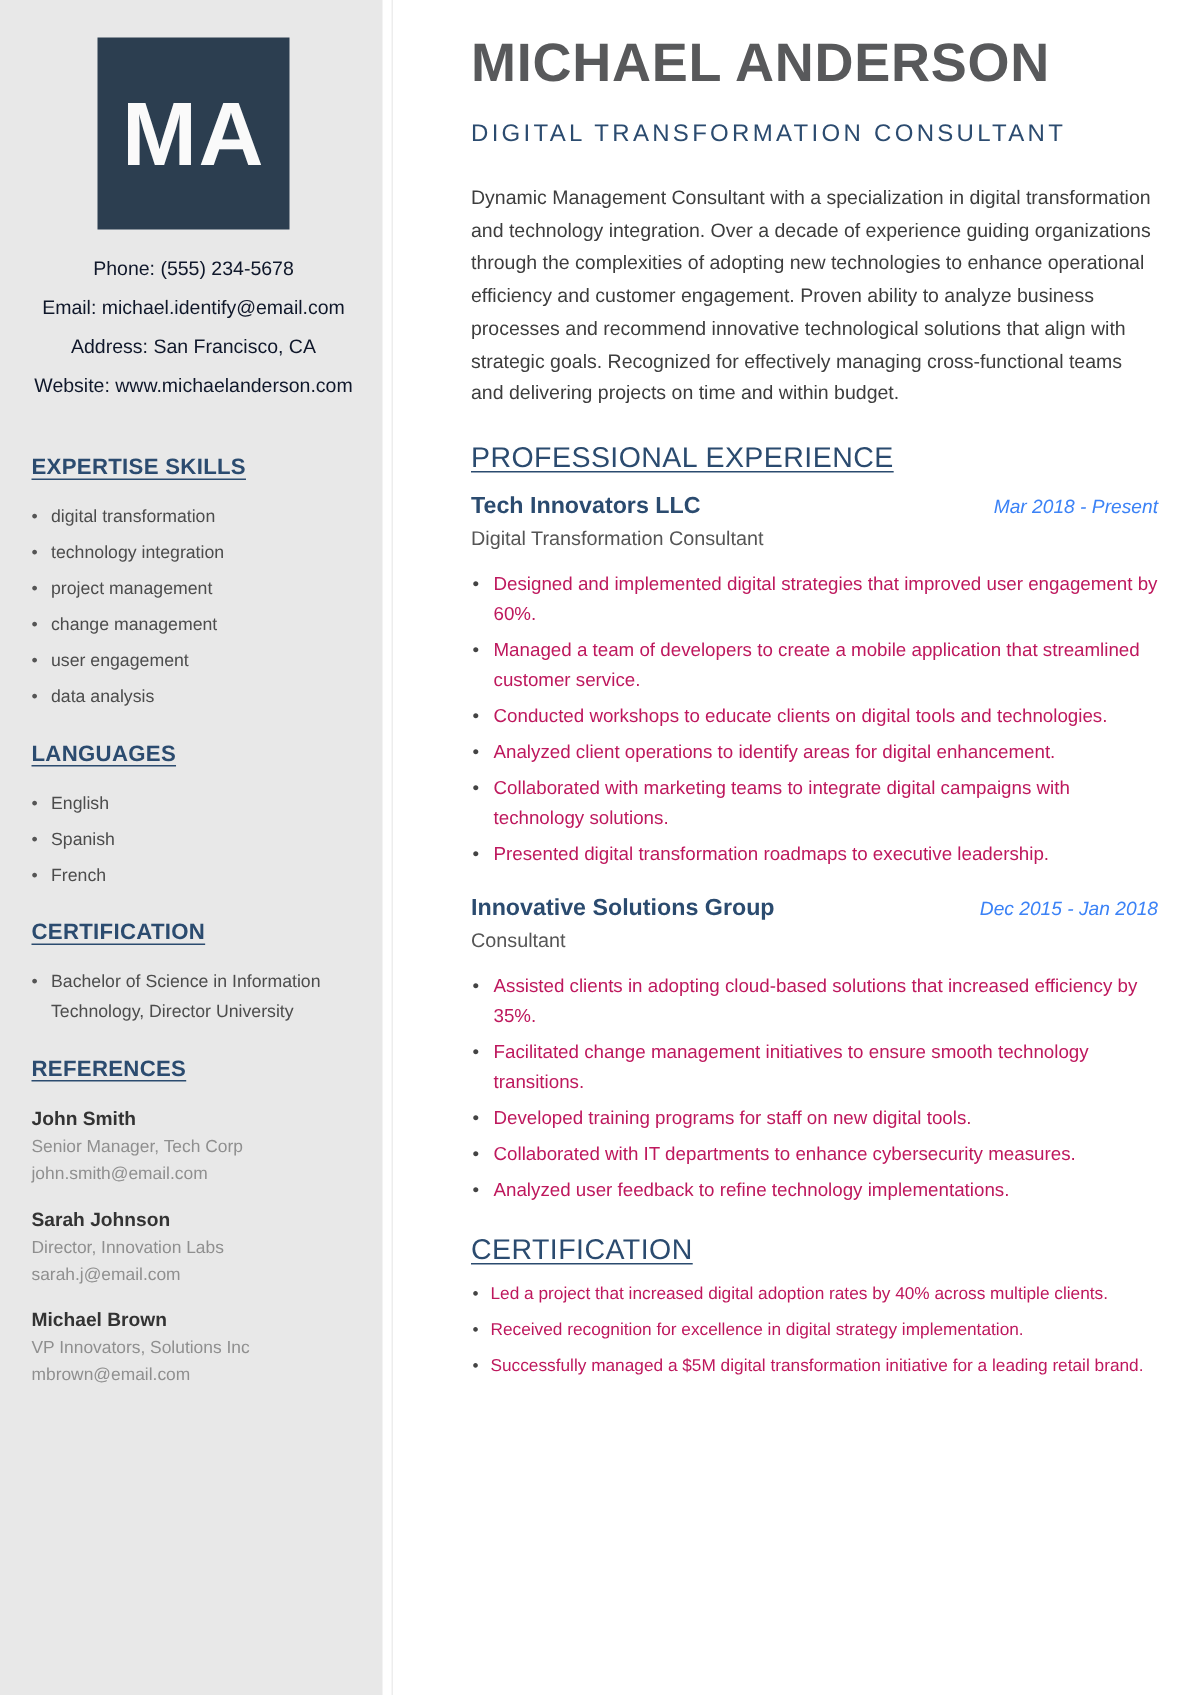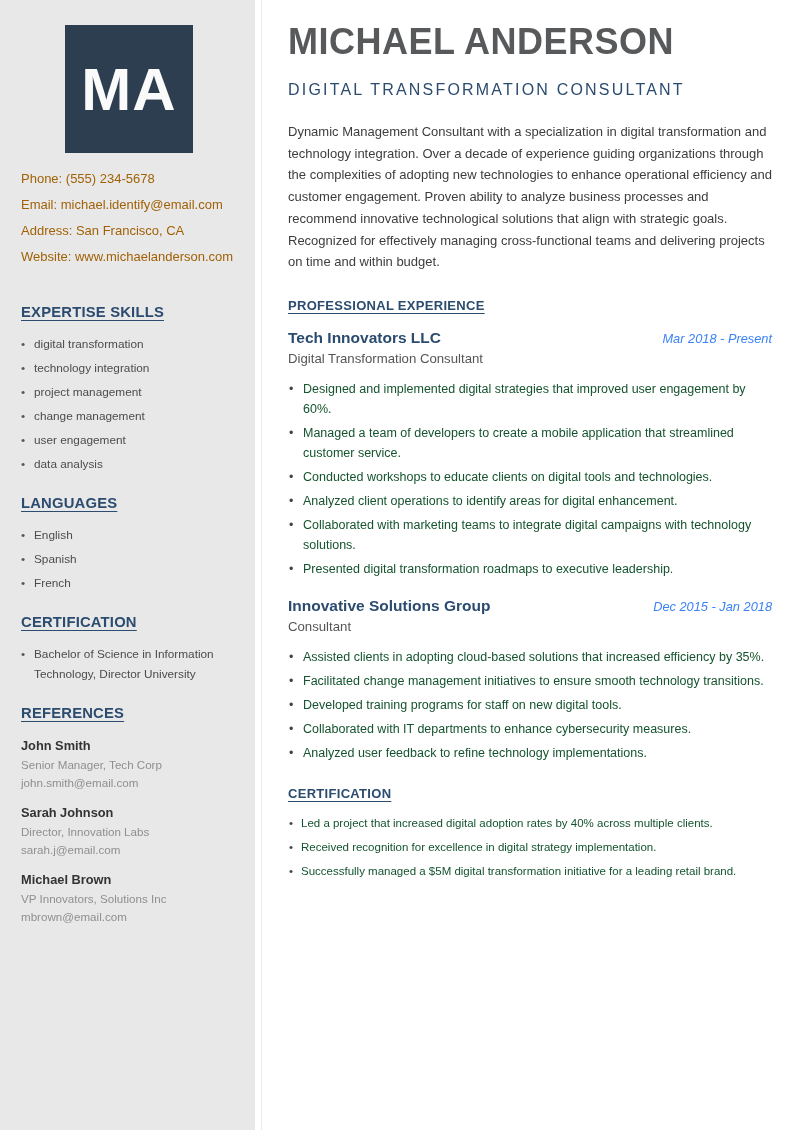--- a/index.html
+++ b/index.html
@@ -1,30 +1,30 @@
 <!DOCTYPE html>
 <html style="--accent: #2b4b6f; --monogram-bg: #2c3e50; --sidebar-bg: #e8e8e8; --name-color: #58595b;"><head>
 <meta charset="utf-8">
 <style>
   * { margin:0; padding:0; box-sizing:border-box; }
   html, body { width:800px; background:#fff; }
   body { font-family:"Liberation Sans","DejaVu Sans",sans-serif; color:#3d3d3d; }
 
-  .page { position:relative; display:flex; width:800px; height:1130px; overflow:hidden; background:#fff; }
+  .page { position:relative; display:flex; width:800px; height:1130px; overflow:hidden; background:#fff;gap:26px; }
 
   
   .sidebar { flex:0 0 255px; width:255px; background:var(--sidebar-bg,#e8e8e8); padding:25px 18px 20px 21px; }
   .divider { position:absolute; left:261px; top:0; bottom:0; width:1px; background:#ededed; }
 
   .monogram { width:128px; height:128px; margin:0 auto; background:var(--monogram-bg,#2c3e50);
               display:flex; align-items:center; justify-content:center; }
   .monogram span { color:#fafafa; font-size:60px; font-weight:bold; letter-spacing:1px; }
 
   .contact { margin-top:16px; }
-  .contact-line { font-size:13px; line-height:20px; margin-bottom:6px; color:#a16207; }
+  .contact-line { font-size:13px; line-height:20px; margin-bottom:6px; color:#0f172a;text-align:center; }
 
   .side-section { margin-top:20px; }
   .side-section.first { margin-top:36px; }
   .side-heading { font-size:14.8px; line-height:18px; font-weight:bold; color:var(--accent,#2b4b6f);
                   text-decoration:underline; text-underline-offset:3px; letter-spacing:0.2px; }
   .side-list { list-style:none; margin-top:13px; }
   .side-list li { position:relative; font-size:11.8px; line-height:20px; margin-bottom:4px;
                   padding-left:13px; color:#4c4c4c; }
   .side-list li::before { content:"\2022"; position:absolute; left:0; color:#555; }
 
@@ -34,33 +34,33 @@
   .ref-role, .ref-email { font-size:11.6px; line-height:15px; margin-top:3px; color:#8f8f8f; }
 
   
   .main { flex:1; padding:21px 28px 0 33px; }
   .person-name { font-size:36px; line-height:42px; font-weight:bold; letter-spacing:0.5px;
                  color:var(--name-color,#58595b); }
   .person-title { margin-top:17px; font-size:16px; line-height:19px; letter-spacing:2.2px;
                   color:var(--accent,#2b4b6f); }
   .summary { margin-top:22px; font-size:13px; line-height:21.7px; color:#3d3d3d; }
 
-  .main-heading { font-size:13px; line-height:17px; font-weight:bold; color:var(--accent,#2b4b6f);
+  .main-heading { font-size:19px; line-height:17px; font-weight:normal; color:var(--accent,#2b4b6f);
                   text-decoration:underline; text-underline-offset:3px; letter-spacing:0.3px; }
   .exp-section { margin-top:24px; }
   .job { margin-top:14px; }
   .job.second { margin-top:17px; }
   .job-header { display:flex; justify-content:space-between; align-items:baseline; }
   .company { font-size:15.5px; line-height:19px; font-weight:bold; color:var(--accent,#2b4b6f); }
   .dates { font-size:12.8px; font-style:italic; color:#3b82f6; white-space:nowrap; }
   .role { margin-top:4px; font-size:13.2px; line-height:16px; color:#555; }
 
   .main-list { list-style:none; margin-top:12px; }
   .main-list li { position:relative; font-size:12.5px; line-height:20px; margin-bottom:4px;
-                  padding-left:15px; color:#14532d; }
+                  padding-left:15px; color:#be185d; }
   .main-list li::before { content:"\2022"; position:absolute; left:1px; color:#444; }
 
   .ach-section { margin-top:22px; }
   .ach-list { margin-top:11px; }
   .ach-list li { font-size:11.5px; padding-left:13px; }
 </style>
 </head>
 <body>
 
 <div class="page">

